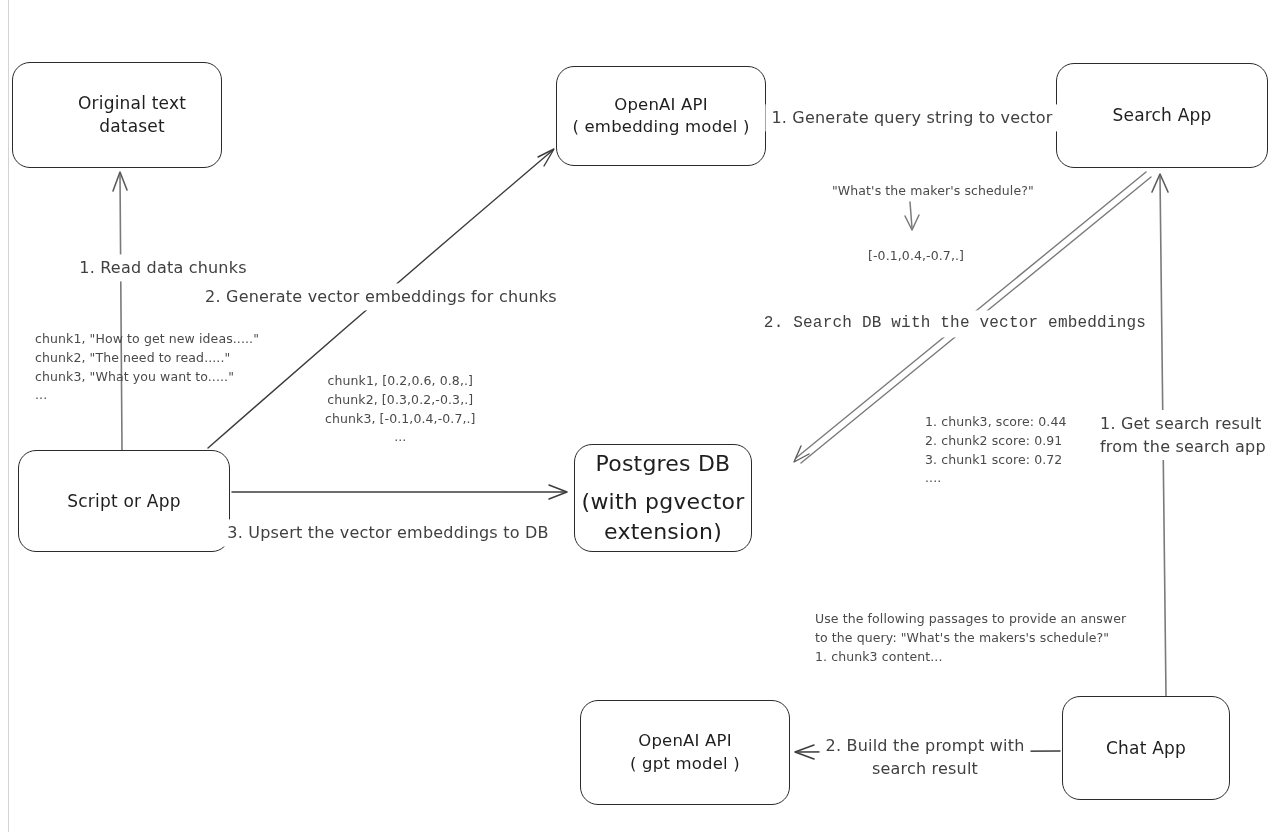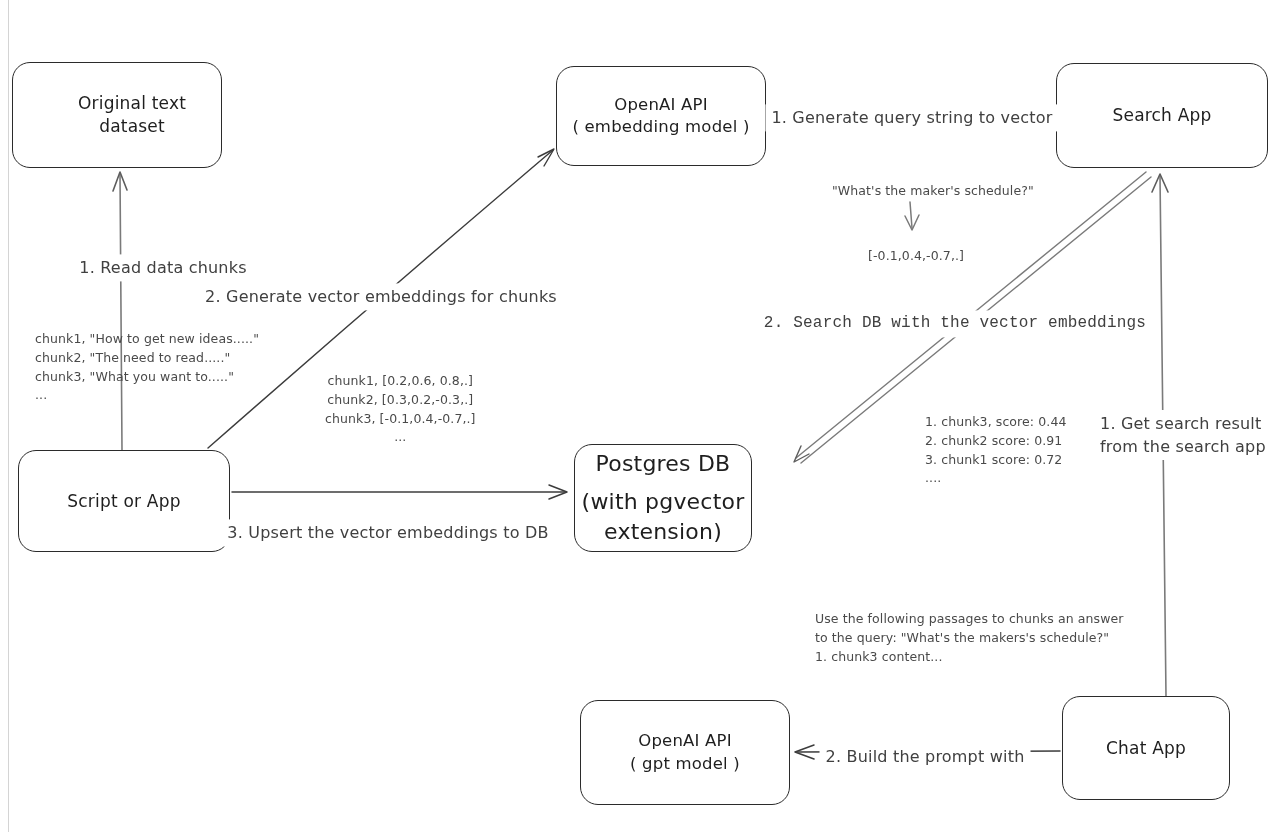--- a/index.html
+++ b/index.html
@@ -120,20 +120,21 @@
 
   <div class="arrow-label center-anchor" style="left:955px;top:324px;font-family:Liberation Mono, monospace;">2. Search DB with the vector embeddings</div>
 
   <div class="arrow-label" style="left:1094px;top:410px;text-align:left;">
     <div>1. Get search result</div>
     <div>from the search app</div>
   </div>
 
   <div class="arrow-label center-anchor" style="left:925px;top:757px;">
     <div>2. Build the prompt with</div>
+    <div>search result</div>
   </div>
 
   <div class="annotation" style="left:35px;top:330px;">
     <div>chunk1, "How to get new ideas....."</div>
     <div>chunk2, "The need to read....."</div>
     <div>chunk3, "What you want to....."</div>
     <div>...</div>
   </div>
 
   <div class="annotation" style="left:325px;top:372px;text-align:center;">
@@ -148,17 +149,17 @@
   <div class="annotation" style="left:868px;top:247px;">[-0.1,0.4,-0.7,.]</div>
 
   <div class="annotation" style="left:925px;top:413px;">
     <div>1. chunk3, score: 0.44</div>
     <div>2. chunk2 score: 0.91</div>
     <div>3. chunk1 score: 0.72</div>
     <div>....</div>
   </div>
 
   <div class="annotation" style="left:815px;top:610px;">
-    <div>Use the following passages to chunks an answer</div>
+    <div>Use the following passages to provide an answer</div>
     <div>to the query: "What's the makers's schedule?"</div>
     <div>1. chunk3 content...</div>
   </div>
 </div>
 
 </body></html>

